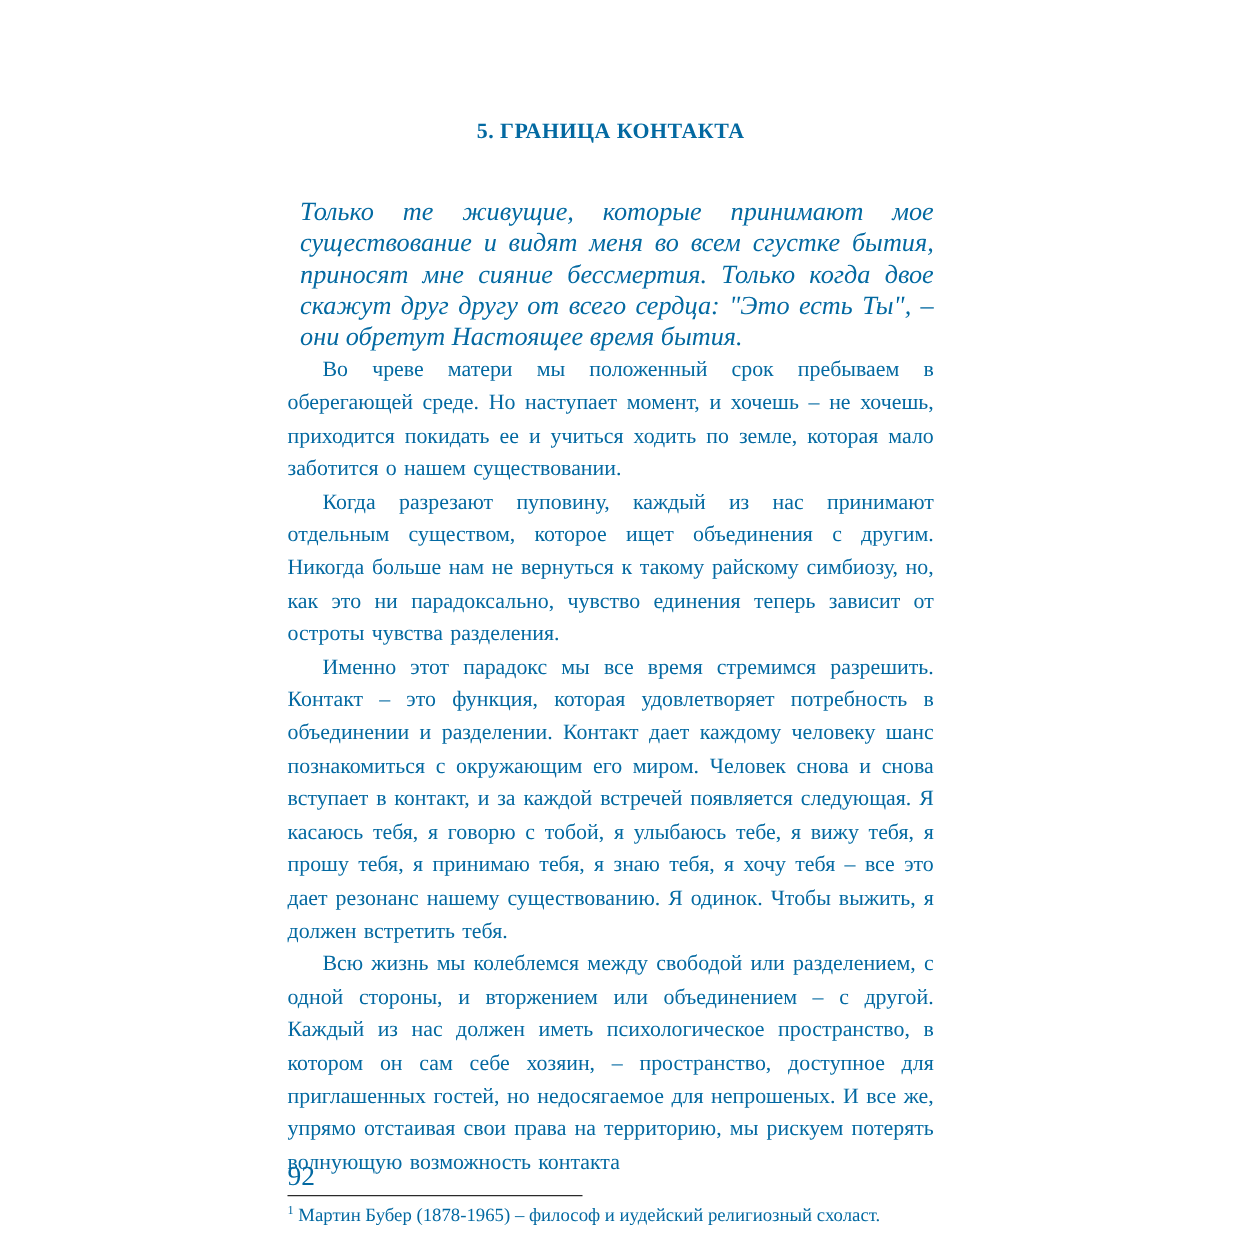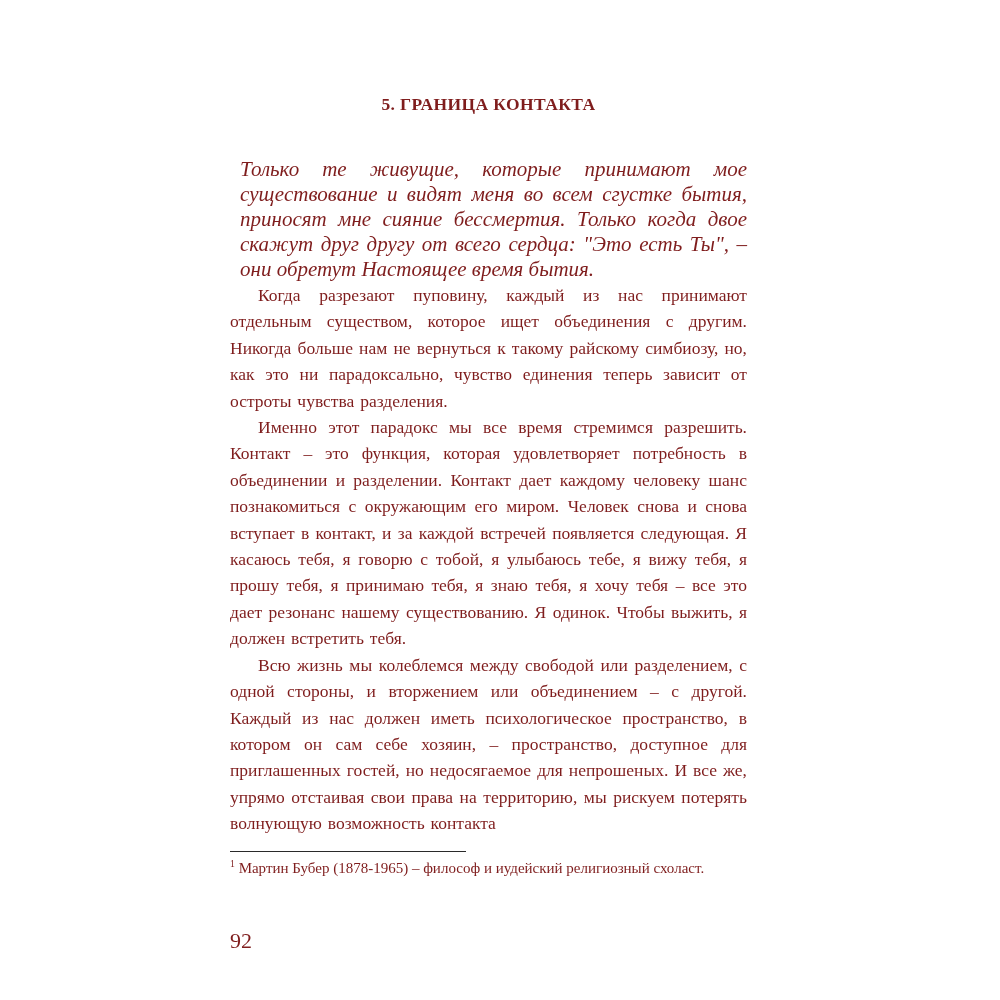--- a/index.html
+++ b/index.html
@@ -6,21 +6,21 @@
     margin: 0;
     padding: 0;
     background: #ffffff;
   }
   .page {
     position: relative;
     width: 848px;
     height: 1000px;
     background: #ffffff;
     font-family: "Liberation Serif", serif;
-    color: #7f1d1d;
+    color: #0369a1;
     overflow: hidden;
     text-decoration: underline;
   }
   .text-block {
     position: absolute;
     left: 230px;
     top: 94px;
     width: 517px;
   }
   .chapter-title {
@@ -79,20 +79,21 @@
 
 <div class="page">
   <div class="text-block">
 
     <h1 class="chapter-title">5. ГРАНИЦА КОНТАКТА</h1>
 
     <div class="epigraph">Только те живущие, которые принимают мое существование и видят меня во всем сгустке бытия, приносят мне сияние бессмертия. Только когда двое скажут друг другу  от всего сердца: "Это есть Ты", – они   обретут Настоящее время бытия.</div>
 
 
     <div class="bodytext">
+      <p>Во чреве матери мы положенный срок пребываем в оберегающей среде. Но наступает момент, и хочешь – не хочешь, приходится покидать ее и учиться ходить по земле, которая мало заботится о нашем существовании.</p>
       <p>Когда разрезают пуповину, каждый из нас принимают отдельным существом, которое ищет объединения с другим. Никогда больше нам не вернуться к такому райскому симбиозу, но, как это ни парадоксально, чувство единения теперь зависит от остроты чувства разделения.</p>
       <p>Именно этот парадокс мы все время стремимся разрешить. Контакт – это функция, которая удовлетворяет потребность в объединении и разделении. Контакт дает каждому человеку шанс познакомиться с окружающим его миром. Человек снова и снова вступает в контакт, и за каждой встречей появляется следующая. Я касаюсь тебя, я говорю с тобой, я улыбаюсь тебе, я вижу тебя, я прошу тебя, я принимаю тебя, я знаю тебя, я хочу тебя – все это дает резонанс нашему существованию. Я одинок. Чтобы выжить, я должен встретить тебя.</p>
       <p>Всю жизнь мы колеблемся между свободой или разделением, с одной стороны, и вторжением или объединением – с другой. Каждый из нас должен иметь психологическое пространство, в котором он сам себе хозяин, – пространство, доступное для приглашенных гостей, но недосягаемое для непрошеных. И все же, упрямо отстаивая свои права на территорию, мы рискуем потерять волнующую возможность контакта</p>
     </div>
 
     <div class="footnote-rule"></div>
 
     <p class="footnote"><sup>1</sup><span> Мартин Бубер (1878-1965) – философ и иудейский религиозный схоласт.</span></p>
 
   </div>

